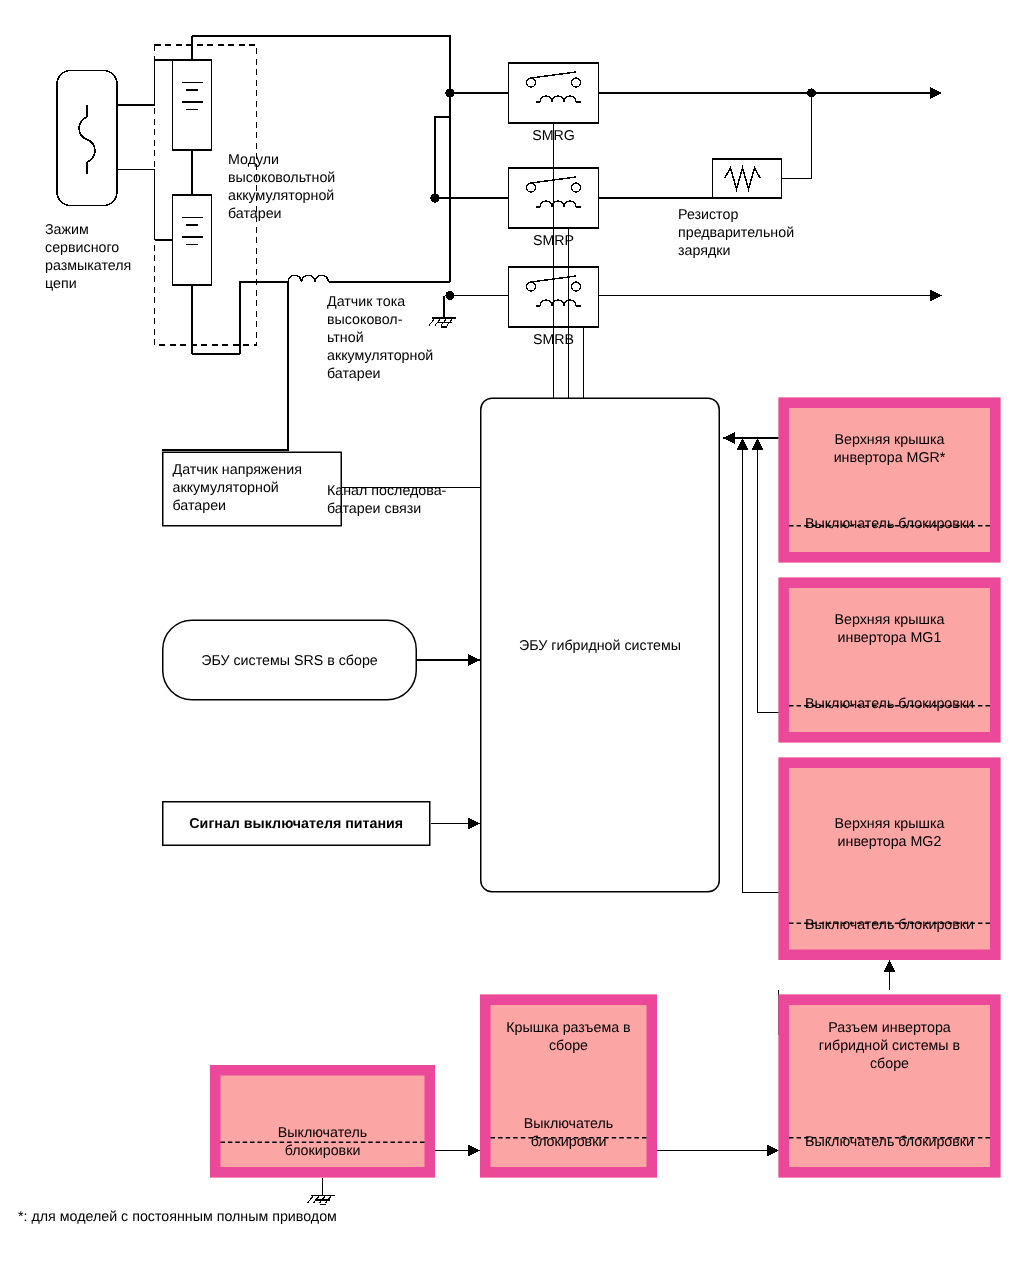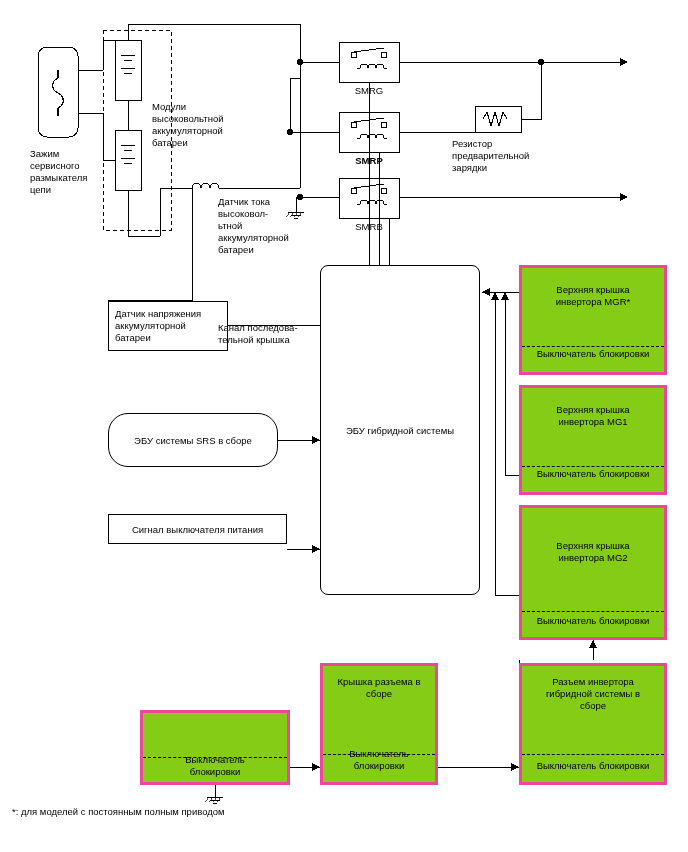--- a/index.html
+++ b/index.html
@@ -2,21 +2,21 @@
 <html><head>
 <meta charset="utf-8">
 <style>
   html,body{margin:0;padding:0;background:#ffffff;}
   body{font-family:"Liberation Sans", sans-serif;color:#000;}
   #stage{position:relative;width:688px;height:852px;overflow:hidden;background:#fff;}
   .box{position:absolute;box-sizing:border-box;border:1px solid #000;background:#fff;}
   .lbl{position:absolute;font-size:9.5px;line-height:12px;color:#000;}
   .ctr{display:flex;align-items:center;justify-content:center;text-align:center;}
   .svgl{position:absolute;left:0;top:0;width:688px;height:852px;pointer-events:none;}
-  .rbox{position:absolute;box-sizing:border-box;border:3px solid #ec4899;background:#84cc16;}
+  .rbox{position:absolute;box-sizing:border-box;border:7px solid #ec4899;background:#fca5a5;}
   .rbox .top{position:absolute;left:0;right:0;top:0;display:flex;align-items:center;justify-content:center;text-align:center;font-size:9.5px;line-height:12px;padding:0 6px;box-sizing:border-box;}
   .rbox .bot{position:absolute;left:0;right:0;bottom:0;display:flex;align-items:center;justify-content:center;text-align:center;font-size:9.5px;line-height:12px;padding:0 4px;box-sizing:border-box;}
   .dash{position:absolute;left:0;right:0;border-top:1px dashed #000;}
   .smrcap{position:absolute;font-size:9.5px;text-align:center;width:70px;}
   .note{position:absolute;font-size:9.5px;}
 </style>
 </head>
 <body>
 
 <div id="stage">
@@ -143,37 +143,37 @@
 высоковол-
 ьтной
 аккумуляторной
 батареи</div>
 
   <div class="lbl" style="left:452px;top:138px;width:100px;white-space:pre-line;">Резистор
 предварительной
 зарядки</div>
 
   <div class="smrcap" style="left:334px;top:85px;">SMRG</div>
-  <div class="smrcap" style="left:334px;top:155px;font-weight:bold;">SMRP</div>
+  <div class="smrcap" style="left:334px;top:155px;">SMRP</div>
   <div class="smrcap" style="left:334px;top:221px;">SMRB</div>
 
   <div class="box" style="left:108px;top:301px;width:120px;height:50px;">
     <div class="lbl" style="left:6px;top:6px;width:112px;white-space:pre-line;">Датчик напряжения
 аккумуляторной
 батареи</div>
   </div>
 
   <div class="lbl" style="left:218px;top:322px;width:106px;white-space:pre-line;">Канал последова-
-тельной крышка</div>
+батареи связи</div>
 
   <div class="box ctr" style="left:320px;top:265px;width:160px;height:330px;border-radius:8px;font-size:9.5px;padding:0 10px;">ЭБУ гибридной системы</div>
 
   <div class="box ctr" style="left:108px;top:413px;width:170px;height:54px;border-radius:20px;font-size:9.5px;padding:0 8px;">ЭБУ системы SRS в сборе</div>
 
-  <div class="box ctr" style="left:108px;top:514px;width:179px;height:30px;font-size:9.5px;padding:0 16px;">Сигнал выключателя питания</div>
+  <div class="box ctr" style="left:108px;top:534px;width:179px;height:30px;font-size:9.5px;padding:0 16px;font-weight:bold;">Сигнал выключателя питания</div>
 
   <div class="rbox" style="left:519px;top:265px;width:148px;height:110px;">
     <div class="top" style="top:16px;white-space:pre-line;">Верхняя крышка
 инвертора MGR*</div>
     <div class="dash" style="top:78px;"></div>
     <div class="bot" style="bottom:12px;">Выключатель блокировки</div>
   </div>
 
   <div class="rbox" style="left:519px;top:385px;width:148px;height:110px;">
     <div class="top" style="top:16px;white-space:pre-line;">Верхняя крышка

